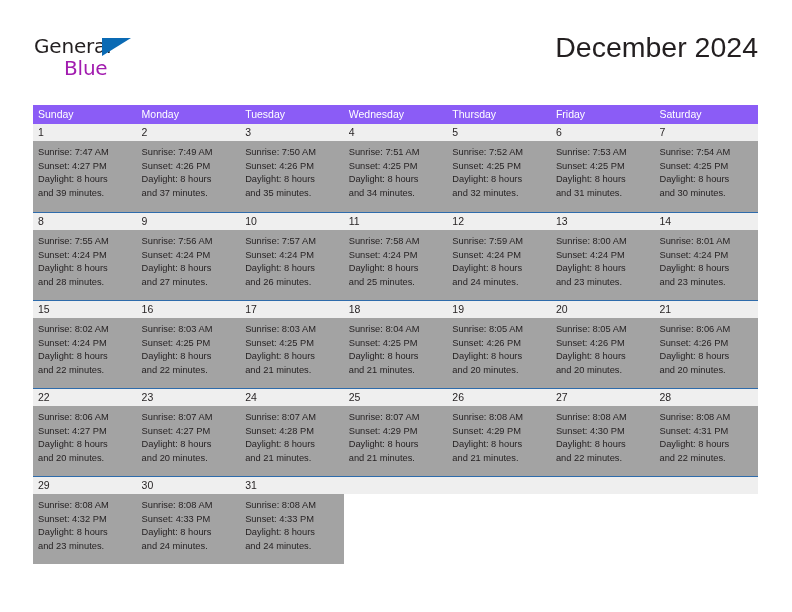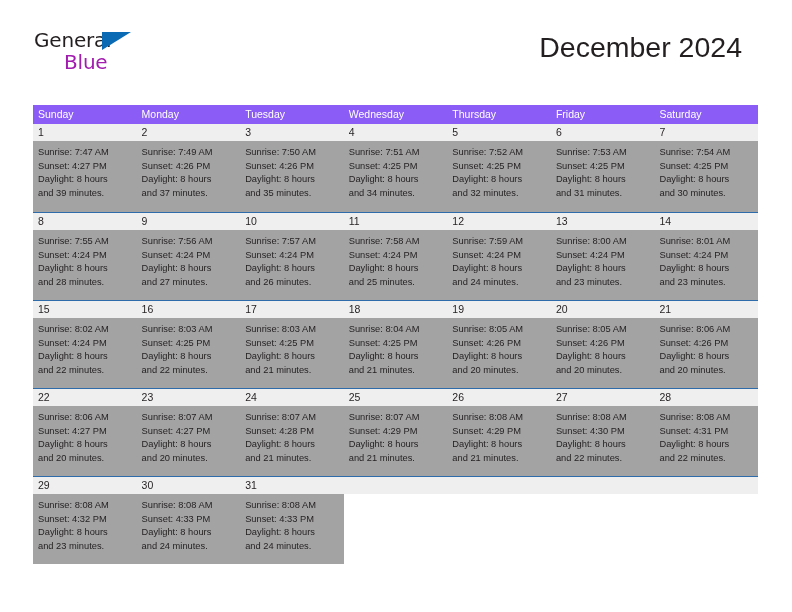--- a/index.html
+++ b/index.html
@@ -25,21 +25,21 @@
   .header {
     position: absolute;
     left: 34px;
     top: 30px;
     right: 34px;
     height: 68px;
   }
   .brand {
     position: absolute;
     left: 0;
-    top: 0;
+    top: 6px;
     width: 120px;
     height: 46px;
   }
   .brand-general {
     position: absolute;
     left: 0;
     top: 0;
     font-size: 20px;
     letter-spacing: -0.2px;
     color: #231f20;
@@ -62,21 +62,21 @@
     top: 22px;
     font-size: 20px;
     letter-spacing: -0.2px;
     color: #a21caf;
     font-family: "DejaVu Sans", sans-serif;
     font-weight: 400;
     line-height: 20px;
   }
   .title-block {
     position: absolute;
-    right: 16px;
+    right: 0;
     top: 0;
     text-align: right;
   }
   .cal-title {
     font-size: 28.5px;
     font-weight: 400;
     color: #231f20;
     line-height: 34px;
     white-space: nowrap;
   }

